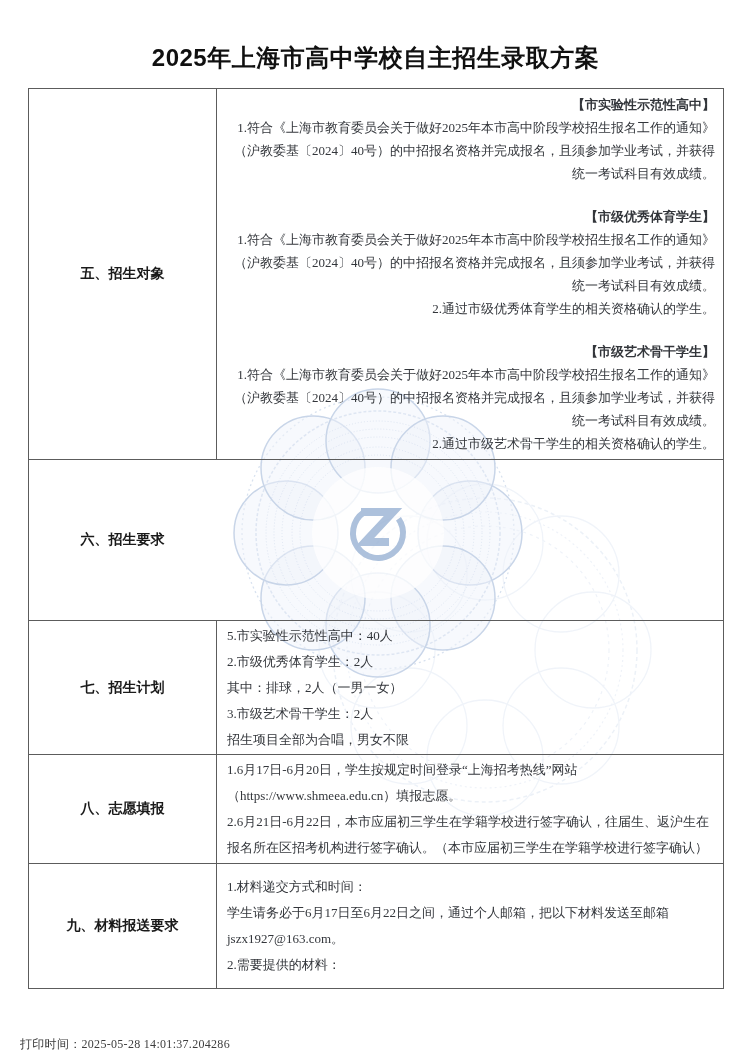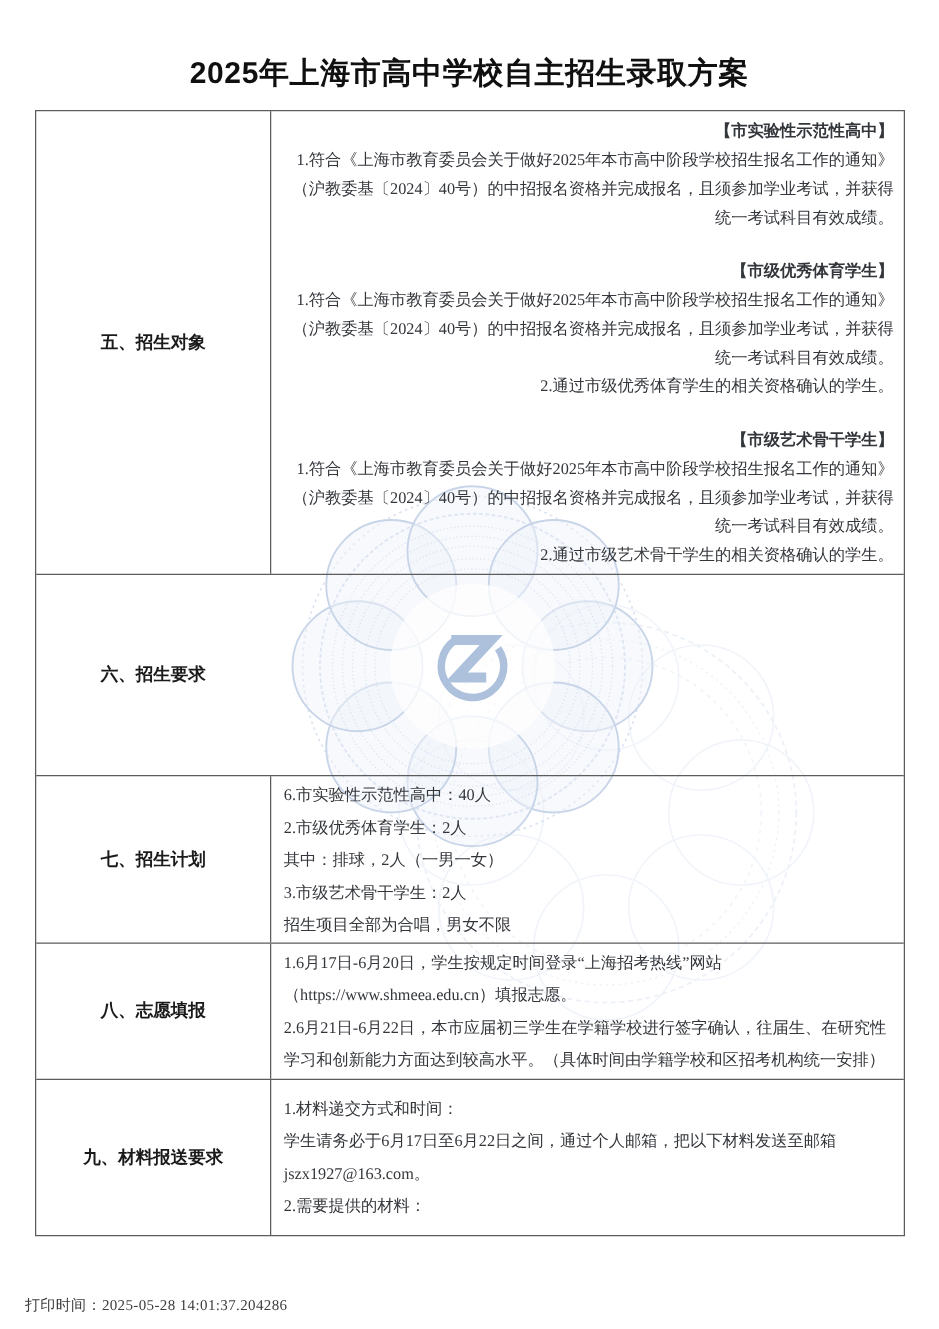--- a/index.html
+++ b/index.html
@@ -156,33 +156,33 @@
           <p>1.符合《上海市教育委员会关于做好2025年本市高中阶段学校招生报名工作的通知》（沪教委基〔2024〕40号）的中招报名资格并完成报名，且须参加学业考试，并获得统一考试科目有效成绩。</p>
           <p>2.通过市级艺术骨干学生的相关资格确认的学生。</p>
         </div>
       </div>
       <div class="t-row r1">
         <div class="t-label">六、招生要求</div>
       </div>
       <div class="t-row r2">
         <div class="t-label">七、招生计划</div>
         <div class="t-content">
-          <p>6.市实验性示范性高中：40人</p>
+          <p>5.市实验性示范性高中：40人</p>
           <p>2.市级优秀体育学生：2人</p>
           <p>其中：排球，2人（一男一女）</p>
           <p>3.市级艺术骨干学生：2人</p>
           <p>招生项目全部为合唱，男女不限</p>
         </div>
       </div>
       <div class="t-row r3">
         <div class="t-label">八、志愿填报</div>
         <div class="t-content">
           <p>1.6月17日-6月20日，学生按规定时间登录“上海招考热线”网站</p>
           <p>（https://www.shmeea.edu.cn）填报志愿。</p>
-          <p>2.6月21日-6月22日，本市应届初三学生在学籍学校进行签字确认，往届生、在研究性学习和创新能力方面达到较高水平。（具体时间由学籍学校和区招考机构统一安排）</p>
+          <p>2.6月21日-6月22日，本市应届初三学生在学籍学校进行签字确认，往届生、返沪生在报名所在区招考机构进行签字确认。（本市应届初三学生在学籍学校进行签字确认）</p>
         </div>
       </div>
       <div class="t-row r4">
         <div class="t-label">九、材料报送要求</div>
         <div class="t-content">
           <p>1.材料递交方式和时间：</p>
           <p>学生请务必于6月17日至6月22日之间，通过个人邮箱，把以下材料发送至邮箱</p>
           <p>jszx1927@163.com。</p>
           <p>2.需要提供的材料：</p>
         </div>

